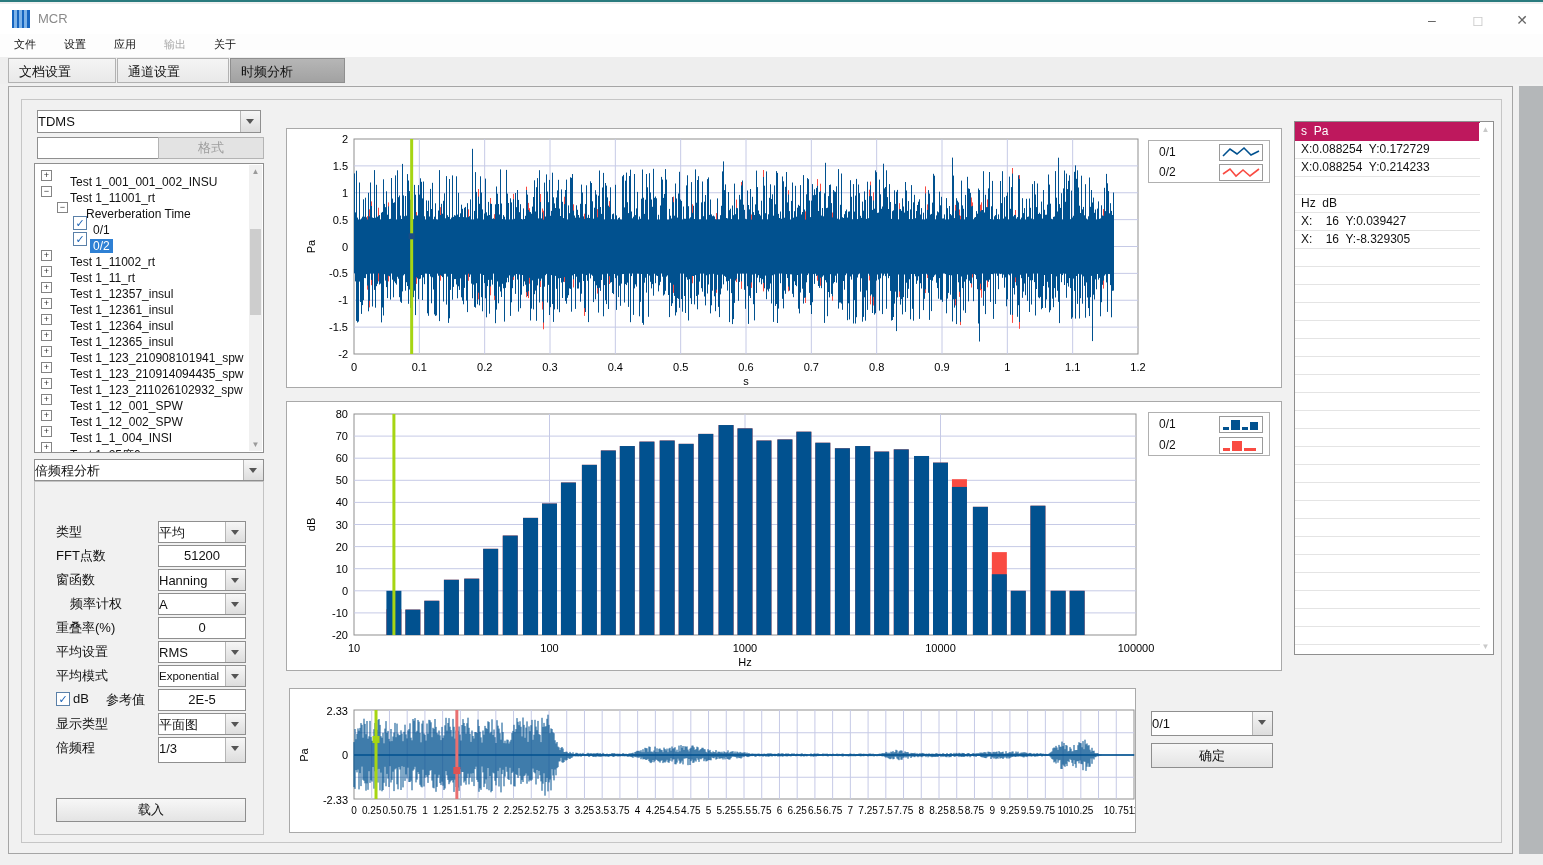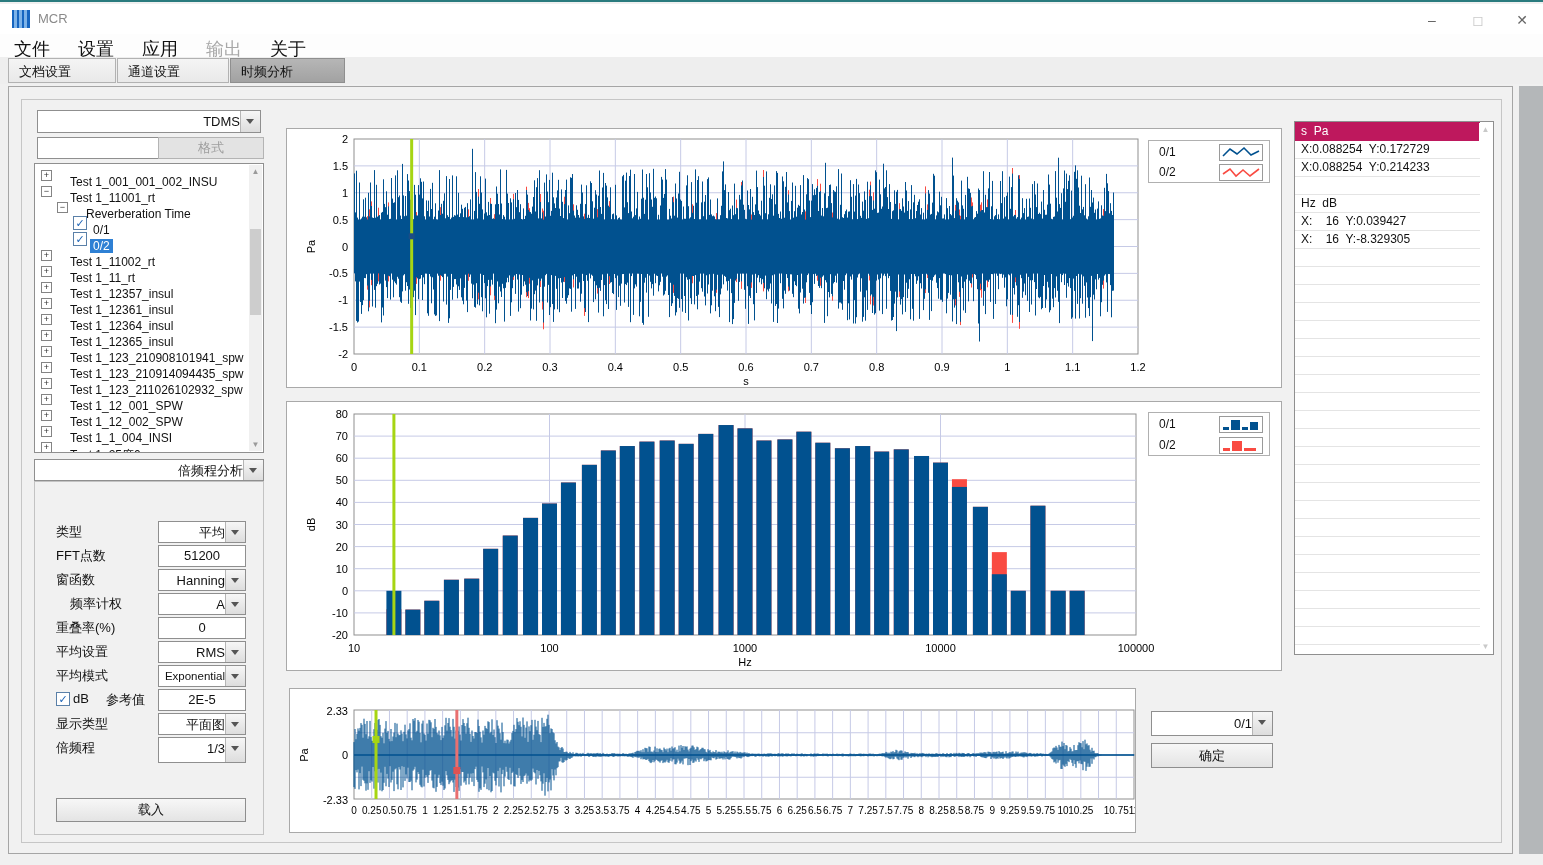--- a/index.html
+++ b/index.html
@@ -6,33 +6,33 @@
   body{width:1543px;height:865px;font-family:"Liberation Sans","DejaVu Sans",sans-serif;background:#f0f0f0;position:relative;overflow:hidden;}
   #win{position:absolute;left:0;top:0;width:1543px;height:865px;background:#f0f0f0;border-top:2px solid #2a7b7e;box-sizing:border-box;}
   
   #titlebar{position:absolute;left:0;top:2px;width:100%;height:30px;background:#ffffff;}
   #appicon{position:absolute;left:12px;top:6px;width:18px;height:18px;background:#1565c0;overflow:hidden;}
   #appicon .st{position:absolute;top:0;width:3px;height:18px;background:#7db3e8;}
   #apptitle{position:absolute;left:38px;top:7px;font-size:13px;color:#8a8a8a;}
   .winbtn{position:absolute;top:4px;width:30px;height:24px;text-align:center;line-height:24px;font-size:14px;color:#666;}
   
   #menubar{position:absolute;left:0;top:32px;width:100%;height:23px;background:#fdfdfd;}
-  .menu-item{display:inline-block;padding:3px 14px 4px 14px;font-size:18px;color:#111;text-align:right;}
+  .menu-item{display:inline-block;padding:3px 14px 4px 14px;font-size:11px;color:#111;text-align:right;}
   .menu-item.disabled{color:#a8a8a8;}
   
   #tabstrip{position:absolute;left:0;top:55px;width:100%;height:27px;background:#eeeeee;}
   .tab{position:absolute;top:1px;height:25px;box-sizing:border-box;border:1px solid #b2b2b2;background:linear-gradient(#f4f4f4,#e9e9e9);font-size:13px;color:#111;text-align:left;padding:4px 0 0 10px;}
   .tab.active{background:linear-gradient(#b6b6b6,#a2a2a2);border-color:#8f8f8f;}
   
   #mainpanel{position:absolute;left:8px;top:84px;width:1505px;height:768px;background:#f1f1f1;border:1px solid #a5a5a5;box-sizing:border-box;}
   #groupbox{position:absolute;left:12px;top:12px;width:1481px;height:744px;border:1px solid #c6c6c6;box-sizing:border-box;}
   #rightstrip{position:absolute;left:1519px;top:84px;width:24px;height:768px;background:#b4b7b9;}
   
   .sel{position:absolute;background:#fff;border:1px solid #8f8f8f;box-sizing:border-box;font-size:13px;color:#111;}
-  .sel .txt{position:absolute;left:0;right:20px;top:0;bottom:0;text-align:right;line-height:21px;white-space:nowrap;overflow:hidden;}
+  .sel .txt{position:absolute;left:0;right:20px;top:0;bottom:0;text-align:left;line-height:21px;white-space:nowrap;overflow:hidden;}
   .sel .arrowbox{position:absolute;right:0;top:0;bottom:0;width:19px;background:linear-gradient(#f6f6f6,#dddddd);border-left:1px solid #b5b5b5;}
   .sel .arrowbox:after{content:"";position:absolute;left:5px;top:8px;border:4px solid transparent;border-top:5px solid #555;}
   .inputbox{position:absolute;background:#fff;border:1px solid #8f8f8f;box-sizing:border-box;font-size:13px;color:#111;text-align:center;}
   .btn{position:absolute;background:linear-gradient(#f7f7f7,#e4e4e4);border:1px solid #8e8e8e;box-sizing:border-box;font-size:13px;color:#111;text-align:center;}
   .btn.disabled{background:#e3e3e3;color:#9e9e9e;border-color:#b4b4b4;}
   
   #treebox{position:absolute;left:25px;top:76px;width:230px;height:290px;background:#fff;border:1px solid #8f8f8f;box-sizing:border-box;overflow:hidden;}
   .trow{position:absolute;left:0;height:16px;font-size:12px;color:#111;white-space:nowrap;}
   .expander{position:absolute;width:9px;height:9px;border:1px solid #848484;background:#fff;font-size:9px;line-height:8px;text-align:center;color:#333;top:3px;}
   .cb{position:absolute;width:12px;height:12px;border:1px solid #5a80a8;background:#fff;top:1px;font-size:11px;line-height:12px;text-align:center;color:#1b62b5;font-weight:bold;}

